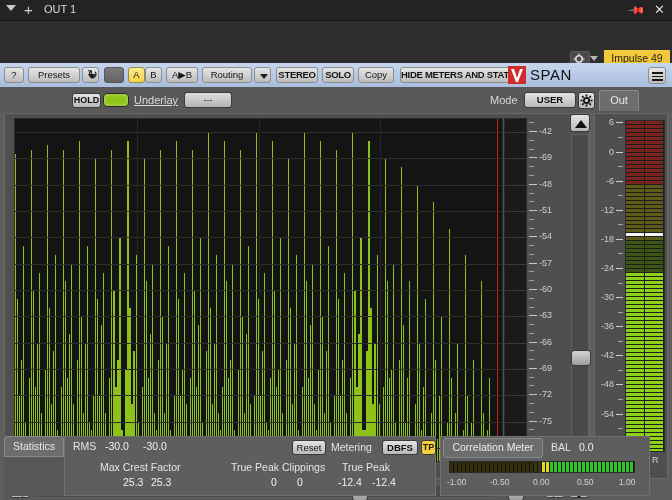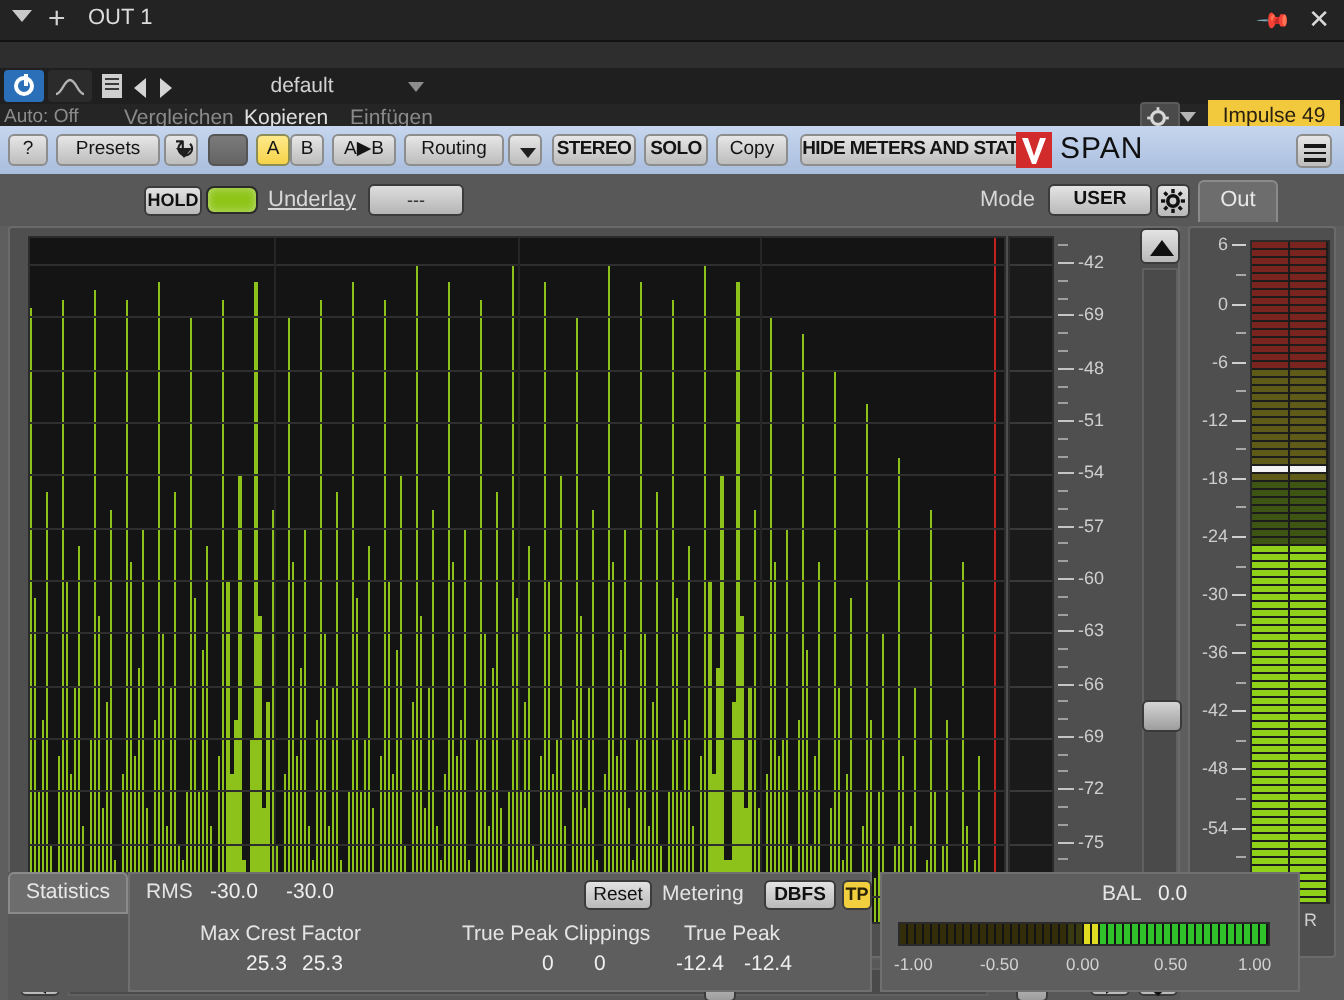--- a/index.html
+++ b/index.html
@@ -221,47 +221,21 @@
 
   <div class="hostbar">
     <div class="hb-caret"></div>
     <div class="hb-plus">+</div>
     <div class="hb-title">OUT 1</div>
     <div class="hb-pin">📌</div>
     <div class="hb-close">✕</div>
   </div>
 
 
-  <div class="presetrow">
-    <div class="pwr">
-        <div class="pwr-g"></div>
-      </div>
-    <div class="autbtn">
-      <svg width="16" height="9" viewBox="0 0 16 9">
-        <path d="M1 8 C4 8 5 1 8 1 C11 1 12 8 15 8" stroke="#b4b4b4" stroke-width="1.2" fill="none"></path>
-      </svg>
-    </div>
-    <svg class="docico" viewBox="0 0 12 14">
-      <rect x="1" y="1" width="10" height="12" fill="#cfcfcf"></rect>
-      <rect x="2.5" y="3" width="7" height="1" fill="#3a3a3a"></rect>
-      <rect x="2.5" y="5.5" width="7" height="1" fill="#3a3a3a"></rect>
-      <rect x="2.5" y="8" width="7" height="1" fill="#3a3a3a"></rect>
-    </svg>
-    <div class="navl"></div>
-    <div class="navr"></div>
-    <div class="defname">default</div>
-    <div class="defcaret"></div>
-  </div>
-
-  <div class="hostbar2" style="top:52px;">
-    <div class="autolabel" style="top:1px;">Auto: Off</div>
-    <div class="hmenu" style="left:62px;top:1px;">Vergleichen</div>
-    <div class="hmenu act" style="left:122px;top:1px;">Kopieren</div>
-    <div class="hmenu" style="left:175px;top:1px;">Einfügen</div>
-  </div>
+
 
   <div class="gearhost">
     <svg width="12" height="12" viewBox="0 0 12 12" style="position:absolute;left:2px;top:1px">
       <circle cx="6" cy="6" r="3.2" fill="none" stroke="#d8d8d8" stroke-width="1.6"></circle>
       <g stroke="#d8d8d8" stroke-width="1.4">
         <line x1="6" y1="0.6" x2="6" y2="2.2"></line>
           <line x1="6" y1="9.8" x2="6" y2="11.4"></line>
         <line x1="0.6" y1="6" x2="2.2" y2="6"></line>
           <line x1="9.8" y1="6" x2="11.4" y2="6"></line>
       </g>
@@ -923,20 +897,21 @@
         <div class="val" style="left:206px;top:39px;">0</div>
         <div class="val" style="left:232px;top:39px;">0</div>
 
         <div class="lbl" style="left:277px;top:24px;">True Peak</div>
         <div class="val" style="left:273px;top:39px;">-12.4</div>
         <div class="val" style="left:307px;top:39px;">-12.4</div>
       </div>
     </div>
 
     <div class="corrwrap">
+      <div class="corrtab">Correlation Meter</div>
       <div class="lbl" style="left:110px;top:4px;">BAL</div>
       <div class="val" style="left:138px;top:4px;">0.0</div>
       <div class="corrbar" id="corrbar">
           <div class="cseg" style="left: 0px; background: rgb(51, 45, 10);"></div>
           <div class="cseg" style="left: 4px; background: rgb(51, 45, 10);"></div>
           <div class="cseg" style="left: 8px; background: rgb(51, 45, 10);"></div>
           <div class="cseg" style="left: 12px; background: rgb(51, 45, 10);"></div>
           <div class="cseg" style="left: 16px; background: rgb(51, 45, 10);"></div>
           <div class="cseg" style="left: 20px; background: rgb(51, 45, 10);"></div>
           <div class="cseg" style="left: 24px; background: rgb(51, 45, 10);"></div>

